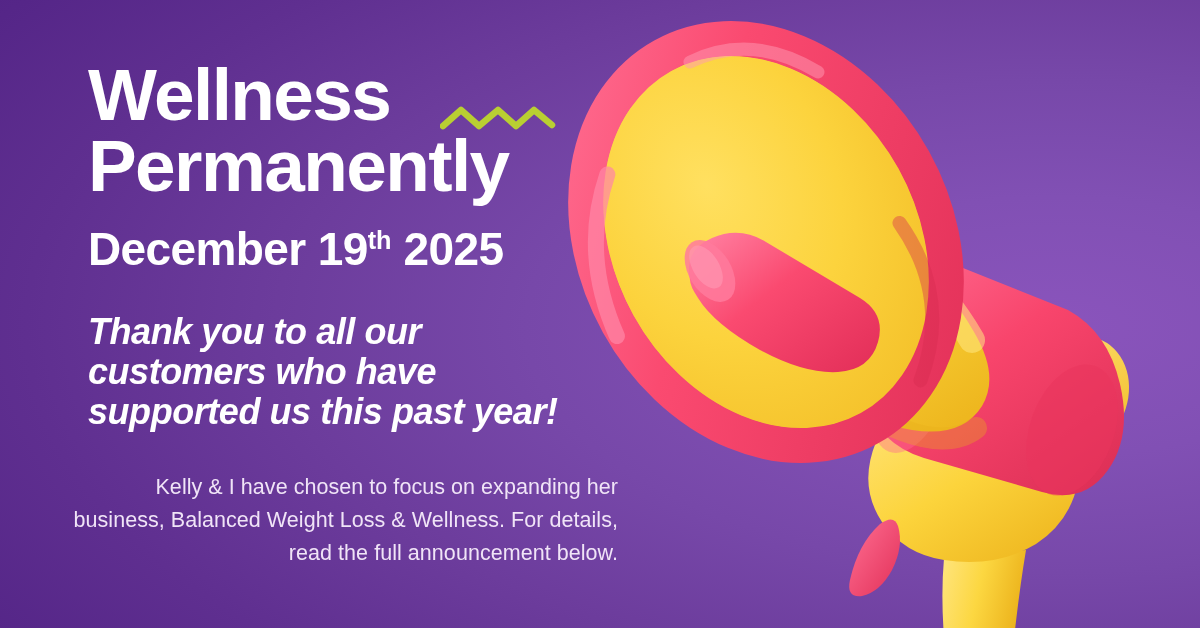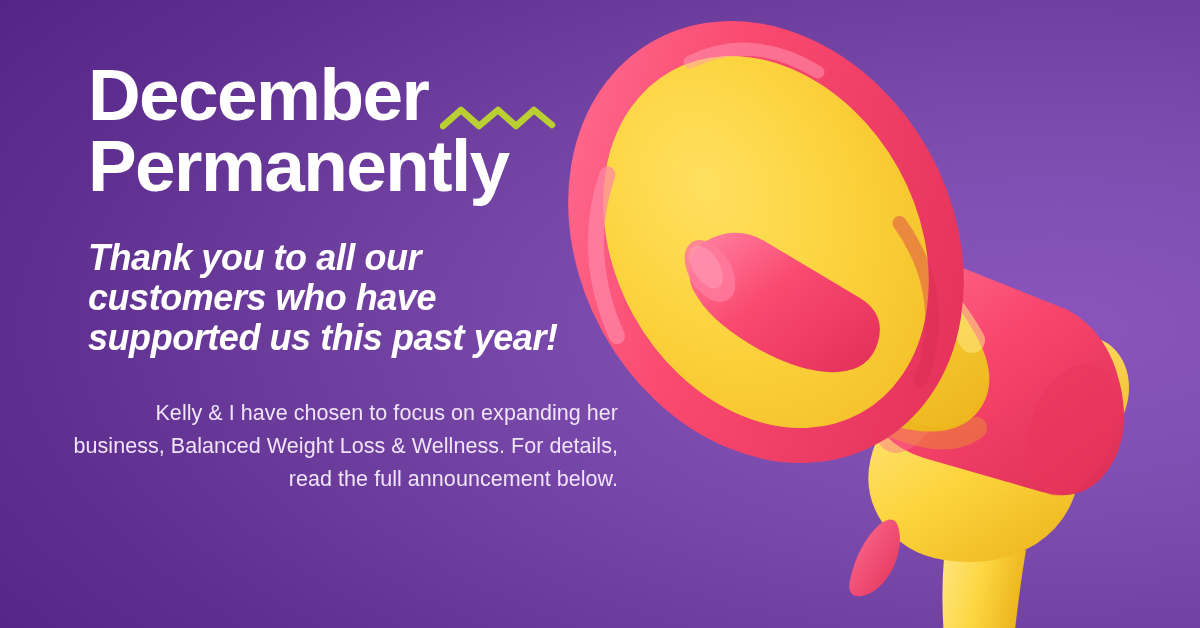--- a/index.html
+++ b/index.html
@@ -105,23 +105,26 @@
 <div class="banner">
 
   <div class="zigzag">
     <svg viewBox="0 0 120 38" xmlns="http://www.w3.org/2000/svg">
       <polyline points="3,26 21,10 39,26 58,10 76,26 94,10 112,25" fill="none" stroke="#b9cf32" stroke-width="6.5" stroke-linecap="round" stroke-linejoin="round"></polyline>
     </svg>
   </div>
 
   <div class="text-col">
 
-    <h1 class="headline">December
+    <h1 class="headline">Wellness
 Permanently</h1>
 
+    <div class="date-line">
+      <span>December 19</span><span class="sup">th</span><span> 2025</span>
+    </div>
 
     <p class="thanks">Thank you to all our
 customers who have
 supported us this past year!</p>
 
     <p class="blurb">Kelly &amp; I have chosen to focus on expanding her business, Balanced Weight Loss &amp; Wellness. For details, read the full announcement below.</p>
   </div>
 
   <div class="megaphone">
     <svg viewBox="0 0 700 660" xmlns="http://www.w3.org/2000/svg">

